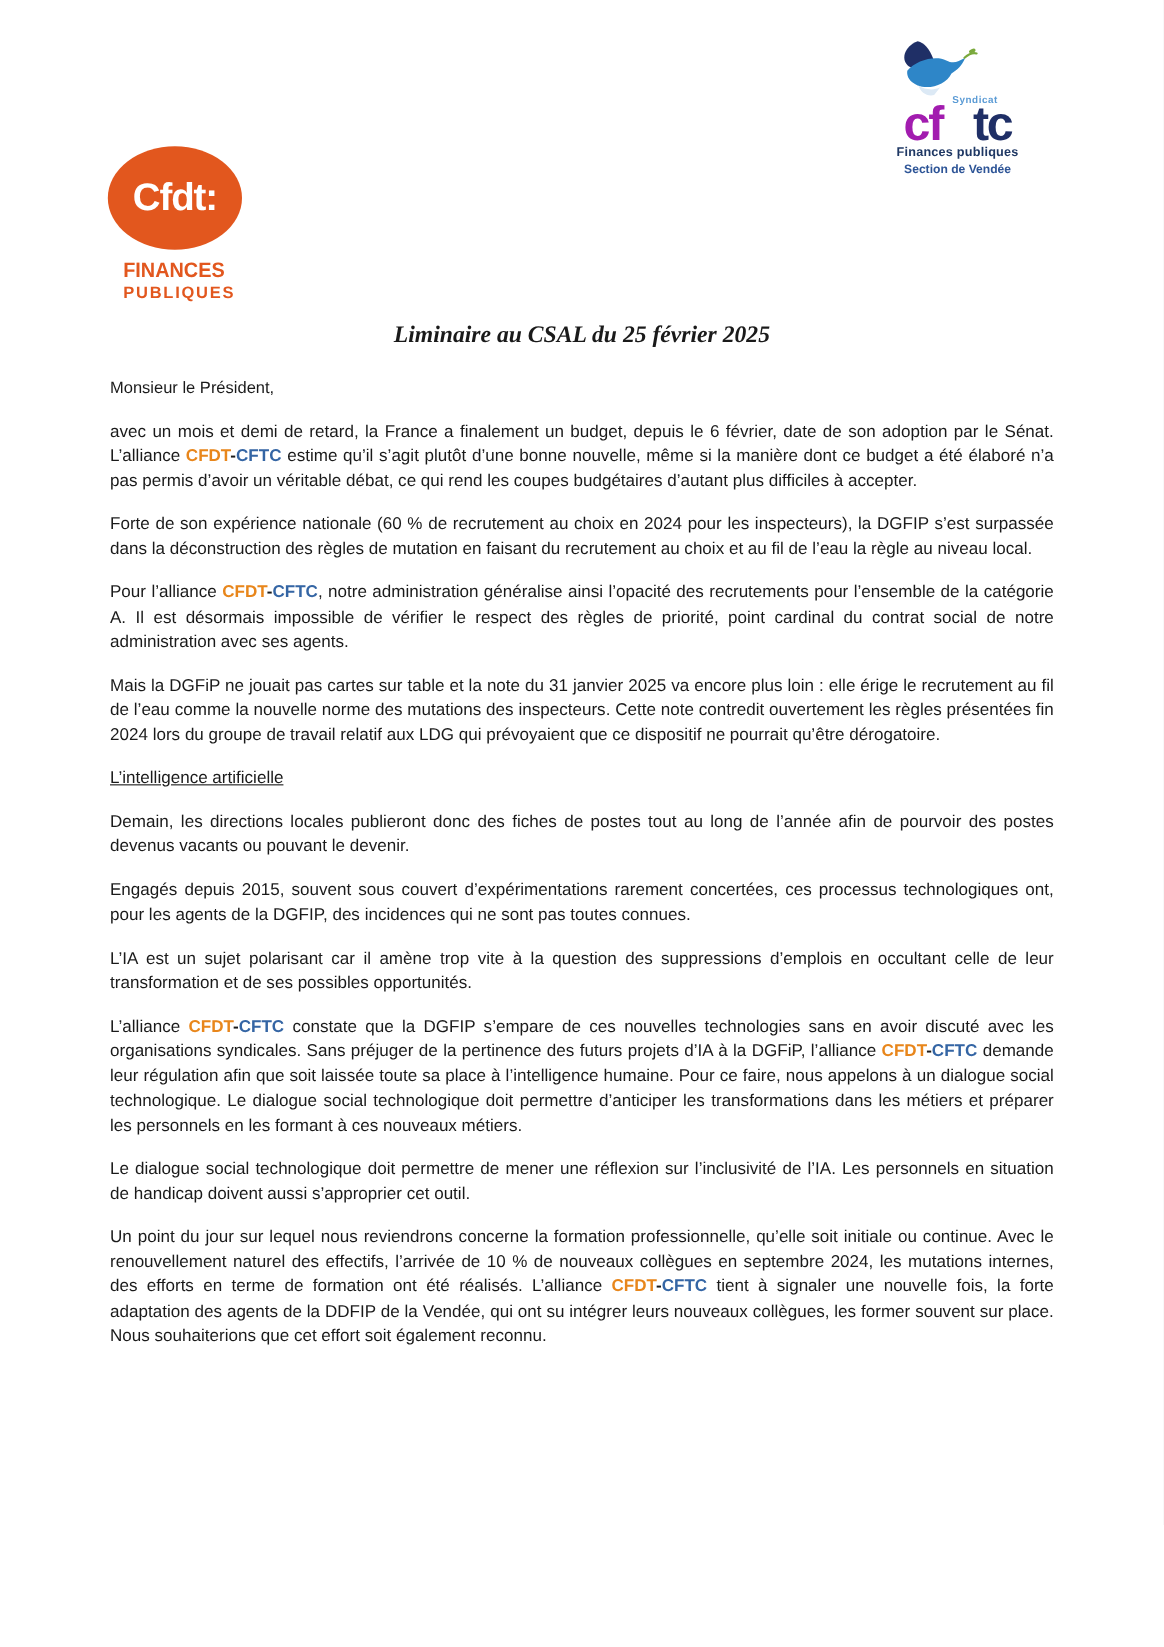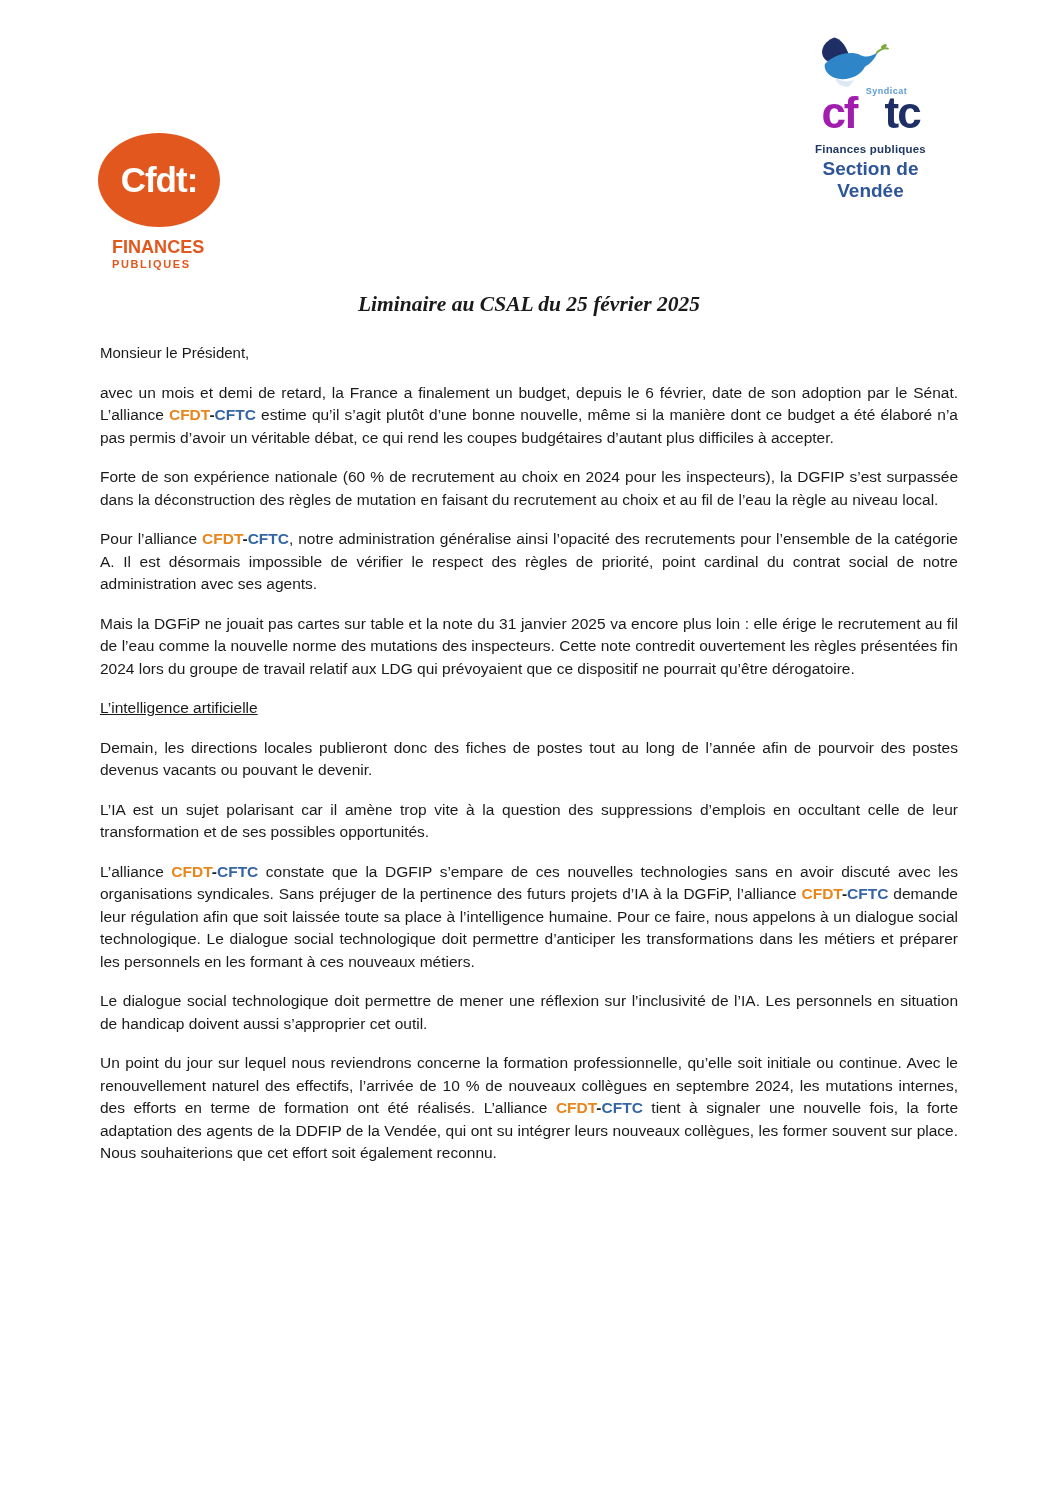--- a/index.html
+++ b/index.html
@@ -27,43 +27,43 @@
   .cfdt-line1{
     margin:9px 0 0 14px;
     color:var(--cfdt-logo,#e2571e);
     font-size:19px;font-weight:700;letter-spacing:0px;
     transform:scaleX(.95);transform-origin:left;
     white-space:nowrap;
   }
   .cfdt-line2{
     margin:0 0 0 14px;
     color:var(--cfdt-logo,#e2571e);
-    font-size:11px;font-weight:700;letter-spacing:1.6px;
+    font-size:15px;font-weight:700;letter-spacing:1.6px;
     white-space:nowrap;
   }
   .cftc-logo{position:absolute;left:798px;top:36px;width:145px;text-align:center;}
   .cftc-dove{width:80px;height:52px;margin:0 auto -2px 12px;display:block;}
   .cftc-syndicat{
     text-align:center;margin-left:32px;
     color:#5b9bd5;font-size:9px;font-weight:700;letter-spacing:.5px;
   }
   .cftc-name{
     line-height:.85;margin-top:-2px;
     font-size:44px;font-weight:800;letter-spacing:-2px;
     font-family:"Liberation Sans",sans-serif;
   }
   .cftc-name .n1{color:#a21caf;text-align:right;}
   .cftc-name .n2{color:#1f2f66;margin-left:28px;}
   .cftc-sub{
-    margin-top:12px;
+    margin-top:2px;
     color:#1f3864;font-size:11.5px;font-weight:700;letter-spacing:.2px;
   }
   .cftc-section{
     margin-top:3px;
-    color:#2e5597;font-size:19px;font-weight:700;
+    color:#2e5597;font-size:11px;font-weight:700;
   }
   
   .doc-title{
     text-align:center;
     font-family:"Liberation Serif","DejaVu Serif",serif;
     font-style:italic;font-weight:700;
     font-size:21.5px;
     margin:0 100px;
   }
   .doc-content{margin:0 100px;width:858px;}
@@ -114,20 +114,21 @@
 
   <div class="doc-content">
     <p class="salutation">Monsieur le Président,</p>
     <div>
         <p class="para"><span class="seg-normal">avec un mois et demi de retard, la France a finalement un budget, depuis le 6 février, date de son adoption par le Sénat. L’alliance </span><span class="seg-cfdt">CFDT</span><span class="seg-dash">-</span><span class="seg-cftc">CFTC</span><span class="seg-normal"> estime qu’il s’agit plutôt d’une bonne nouvelle, même si la manière dont ce budget a été élaboré n’a pas permis d’avoir un véritable débat, ce qui rend les coupes budgétaires d’autant plus difficiles à accepter.</span></p>
         <p class="para"><span class="seg-normal">Forte de son expérience nationale (60 % de recrutement au choix en 2024 pour les inspecteurs), la DGFIP s’est surpassée dans la déconstruction des règles de mutation en faisant du recrutement au choix et au fil de l’eau la règle au niveau local.</span></p>
         <p class="para"><span class="seg-normal">Pour l’alliance </span><span class="seg-cfdt">CFDT</span><span class="seg-dash">-</span><span class="seg-cftc">CFTC</span><span class="seg-normal">, notre administration généralise ainsi l’opacité des recrutements pour l’ensemble de la catégorie A. Il est désormais impossible de vérifier le respect des règles de priorité, point cardinal du contrat social de notre administration avec ses agents.</span></p>
         <p class="para"><span class="seg-normal">Mais la DGFiP ne jouait pas cartes sur table et la note du 31 janvier 2025 va encore plus loin : elle érige le recrutement au fil de l’eau comme la nouvelle norme des mutations des inspecteurs. Cette note contredit ouvertement les règles présentées fin 2024 lors du groupe de travail relatif aux LDG qui prévoyaient que ce dispositif ne pourrait qu’être dérogatoire.</span></p>
         <p class="para heading"><span class="seg-normal">L’intelligence artificielle</span></p>
         <p class="para"><span class="seg-normal">Demain, les directions locales publieront donc des fiches de postes tout au long de l’année afin de pourvoir des postes devenus vacants ou pouvant le devenir.</span></p>
+        <p class="para"><span class="seg-normal">Engagés depuis 2015, souvent sous couvert d’expérimentations rarement concertées, ces processus technologiques ont, pour les agents de la DGFIP, des incidences qui ne sont pas toutes connues.</span></p>
         <p class="para"><span class="seg-normal">L’IA est un sujet polarisant car il amène trop vite à la question des suppressions d’emplois en occultant celle de leur transformation et de ses possibles opportunités.</span></p>
         <p class="para"><span class="seg-normal">L’alliance </span><span class="seg-cfdt">CFDT</span><span class="seg-dash">-</span><span class="seg-cftc">CFTC</span><span class="seg-normal"> constate que la DGFIP s’empare de ces nouvelles technologies sans en avoir discuté avec les organisations syndicales. Sans préjuger de la pertinence des futurs projets d’IA à la DGFiP, l’alliance </span><span class="seg-cfdt">CFDT</span><span class="seg-dash">-</span><span class="seg-cftc">CFTC</span><span class="seg-normal"> demande leur régulation afin que soit laissée toute sa place à l’intelligence humaine. Pour ce faire, nous appelons à un dialogue social technologique. Le dialogue social technologique doit permettre d’anticiper les transformations dans les métiers et préparer les personnels en les formant à ces nouveaux métiers.</span></p>
         <p class="para"><span class="seg-normal">Le dialogue social technologique doit permettre de mener une réflexion sur l’inclusivité de l’IA. Les personnels en situation de handicap doivent aussi s’approprier cet outil.</span></p>
         <p class="para"><span class="seg-normal">Un point du jour sur lequel nous reviendrons concerne la formation professionnelle, qu’elle soit initiale ou continue. Avec le renouvellement naturel des effectifs, l’arrivée de 10 % de nouveaux collègues en septembre 2024, les mutations internes, des efforts en terme de formation ont été réalisés. L’alliance </span><span class="seg-cfdt">CFDT</span><span class="seg-dash">-</span><span class="seg-cftc">CFTC</span><span class="seg-normal">  tient à signaler une nouvelle fois, la forte adaptation des agents de la DDFIP de la Vendée, qui ont su intégrer leurs nouveaux collègues, les former souvent sur place. Nous souhaiterions que cet effort soit également reconnu.</span></p>
       </div>
   </div>
 
 </div>
 
 </body></html>

